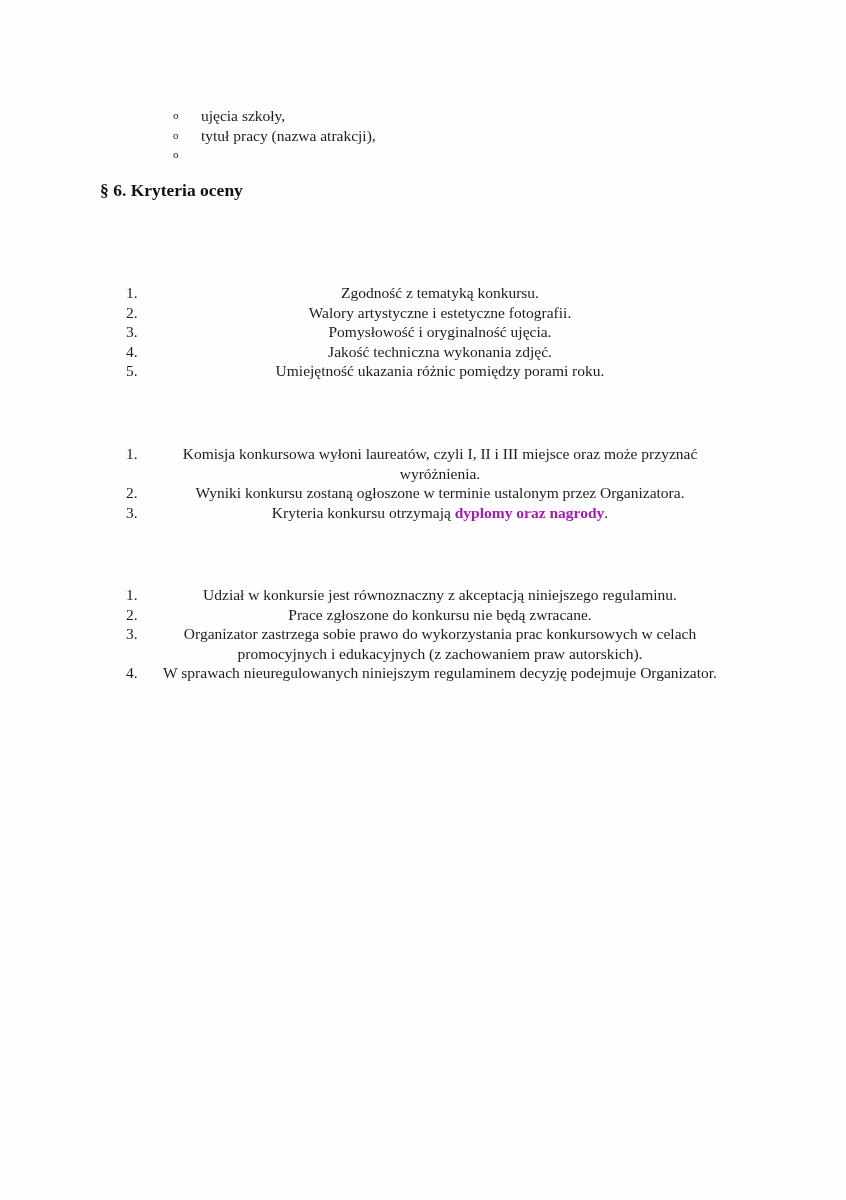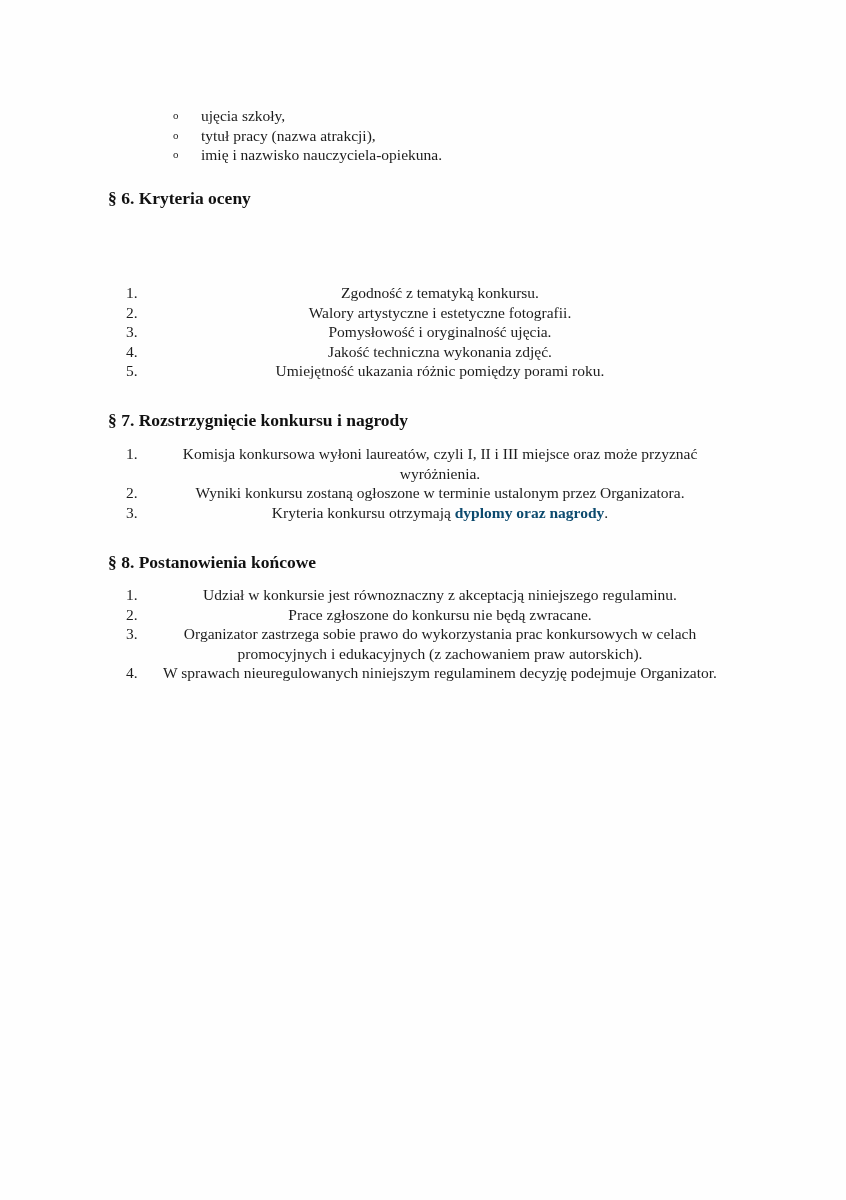--- a/index.html
+++ b/index.html
@@ -4,45 +4,44 @@
   <style>
     html, body { margin: 0; padding: 0; }
     body {
       width: 846px; height: 1200px; background: #ffffff; position: relative; overflow: hidden;
       font-family: "Liberation Serif", serif; color: #1c1c1c;
     }
     .page { position: absolute; left: 0; top: 0; width: 846px; height: 1200px; background: #fefefe; }
     .bullets { position: absolute; left: 173px; top: 106px; font-size: 15.5px; line-height: 19.5px; }
     .bullets .row { display: flex; }
     .bullets .marker { width: 28px; font-size: 11px; line-height: 19.5px; }
-    h2 { position: absolute; left: 100px; margin: 8px; font-size: 17.5px; font-weight: bold; color: #111; }
+    h2 { position: absolute; left: 100px; margin: 0; font-size: 17.5px; font-weight: bold; color: #111; }
     .para { position: absolute; left: 100px; top: 223px; width: 620px; font-size: 15.5px; line-height: 19.5px; }
     ol.list { position: absolute; left: 126px; margin: 0; padding: 0; list-style: none; font-size: 15.5px; line-height: 19.5px; }
     ol.list li { display: flex; }
     ol.list .num { width: 24px; flex: none; }
     ol.list .txt { width: 580px; text-align: center; }
-    b { font-weight: bold; color: #0c4a6e; }
+    b { font-weight: bold; color: #a21caf; }
   </style>
 </head>
 <body>
 
 <div class="page">
 
   <div class="bullets">
     <div class="row">
         <span class="marker">o</span>
         <span>ujęcia szkoły,</span>
       </div>
     <div class="row">
         <span class="marker">o</span>
         <span>tytuł pracy (nazwa atrakcji),</span>
       </div>
     <div class="row">
         <span class="marker">o</span>
-        <span>imię i nazwisko nauczyciela-opiekuna.</span>
       </div>
   </div>
 
   <h2 style="top:180px">§ 6. Kryteria oceny</h2>
 
   <ol class="list" style="top:283px">
     <li>
         <span class="num">1.</span>
         <span class="txt">Zgodność z tematyką konkursu.</span>
       </li>
@@ -57,38 +56,36 @@
     <li>
         <span class="num">4.</span>
         <span class="txt">Jakość techniczna wykonania zdjęć.</span>
       </li>
     <li>
         <span class="num">5.</span>
         <span class="txt">Umiejętność ukazania różnic pomiędzy porami roku.</span>
       </li>
   </ol>
 
-  <h2 style="top:402px">§ 7. Rozstrzygnięcie konkursu i nagrody</h2>
 
   <ol class="list" style="top:444px">
     <li>
         <span class="num">1.</span>
         <span class="txt">Komisja konkursowa wyłoni laureatów, czyli I, II i III miejsce oraz może przyznać wyróżnienia.</span>
       </li>
     <li>
         <span class="num">2.</span>
         <span class="txt">Wyniki konkursu zostaną ogłoszone w terminie ustalonym przez Organizatora.</span>
       </li>
     <li>
         <span class="num">3.</span>
         <span class="txt"><span>Kryteria konkursu otrzymają </span><b>dyplomy oraz nagrody</b><span>.</span></span>
       </li>
   </ol>
 
-  <h2 style="top:544px">§ 8. Postanowienia końcowe</h2>
 
   <ol class="list" style="top:585px">
     <li>
         <span class="num">1.</span>
         <span class="txt">Udział w konkursie jest równoznaczny z akceptacją niniejszego regulaminu.</span>
       </li>
     <li>
         <span class="num">2.</span>
         <span class="txt">Prace zgłoszone do konkursu nie będą zwracane.</span>
       </li>

